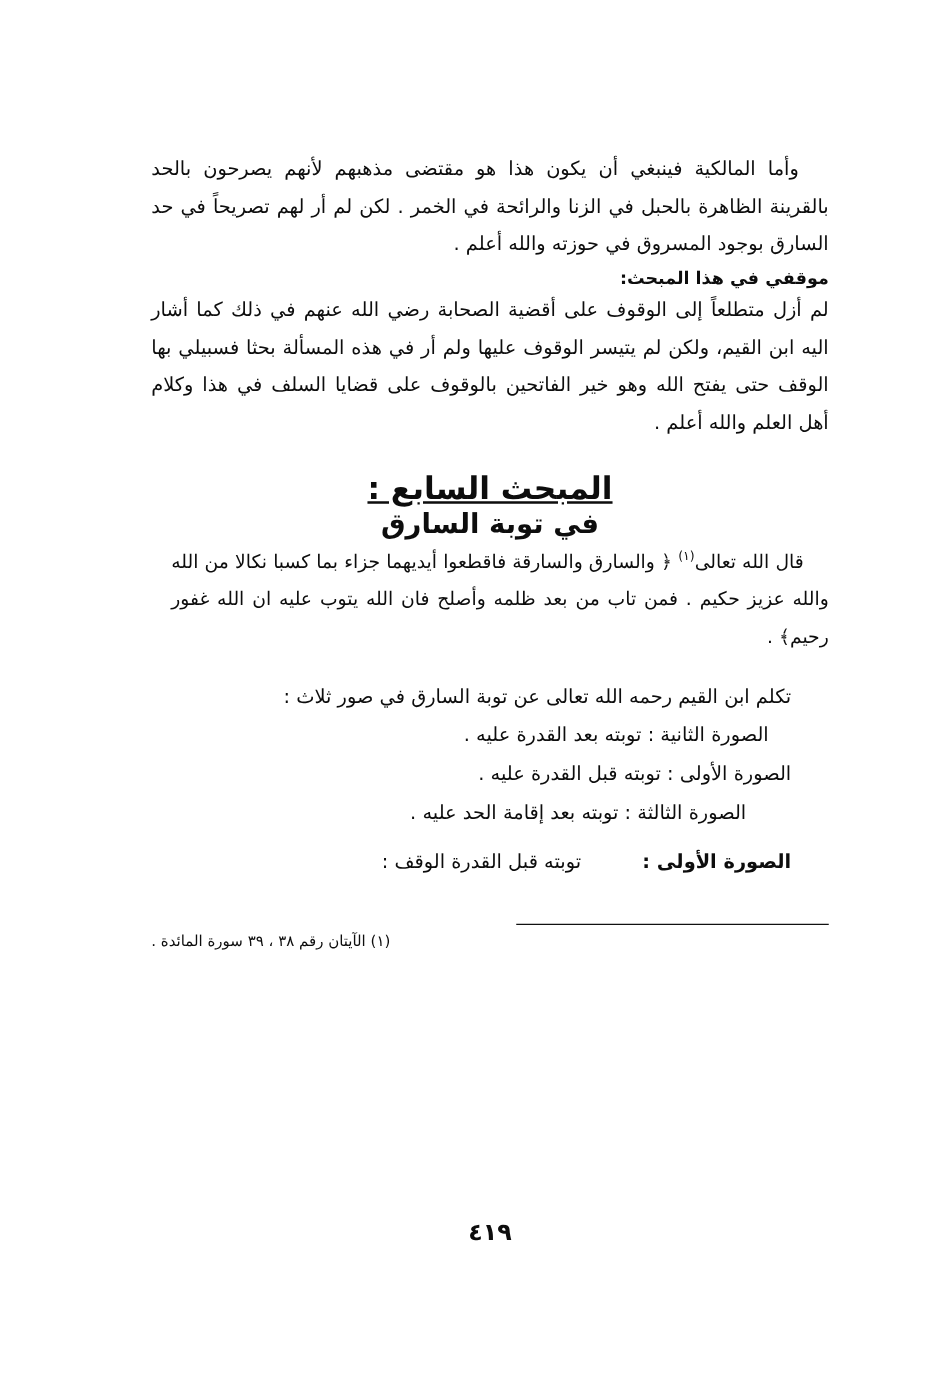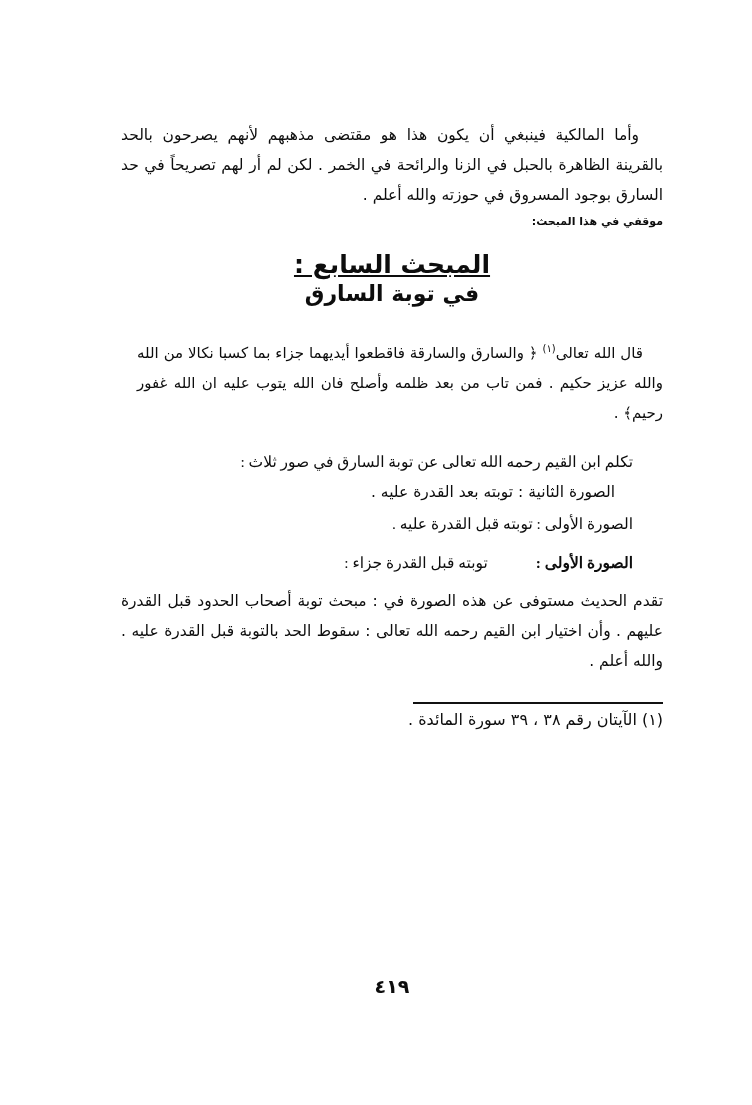--- a/index.html
+++ b/index.html
@@ -29,38 +29,38 @@
     font-size: 15.5px;
     line-height: 1.95;
     margin: 0 0 2px 0;
     text-align: justify;
     text-justify: inter-word;
   }
   .para.first {
     text-indent: 24px;
   }
   .subhead {
-    font-size: 11px;
+    font-size: 14px;
     font-weight: bold;
     margin: 4px 0 2px 0;
     text-align: right;
   }
   .chapter-title {
     text-align: center;
     font-size: 25px;
     font-weight: bold;
     margin: 22px 0 2px 0;
     letter-spacing: 0.5px;
     text-decoration: underline;
   }
   .chapter-sub {
     text-align: center;
     font-size: 22px;
     font-weight: bold;
-    margin: 2px 0 32px 0;
+    margin: 2px 0 2px 0;
   }
   .quran-block {
     font-size: 15px;
     line-height: 2.0;
     margin: 0 0 10px 16px;
     text-align: justify;
     text-indent: 20px;
   }
   .quran {
     font-weight: normal;
@@ -68,34 +68,34 @@
   .footnote-marker {
     font-size: 10px;
     vertical-align: super;
   }
   .sura-line {
     font-size: 15.5px;
     line-height: 2.0;
     margin: 0;
     text-align: right;
   }
-  .sura-line.i1 { padding-right: 30px; font-family: Liberation Serif, serif; }
+  .sura-line.i1 { padding-right: 30px; }
   .sura-line.i2 { padding-right: 48px; }
   .sura-line.i3 { padding-right: 66px; }
   .bold-inline { font-weight: bold; margin-left: 44px; }
   .spacer-sm { height: 8px; }
   .footnote-rule {
     margin: 26px 0 6px auto;
     width: 250px;
     height: 1.5px;
     background: #111;
   }
   .footnote {
-    font-size: 16px;
-    text-align: right;
+    font-size: 12px;
+    text-align: left;
     margin: 0;
     letter-spacing: 0.3px;
   }
   .page-number {
     position: absolute;
     bottom: 108px;
     left: 16px;
     width: 100%;
     text-align: center;
     font-size: 19px;
@@ -105,43 +105,44 @@
 </style>
 </head>
 <body>
 
 <div class="page">
 
   <p class="para first">وأما المالكية فينبغي أن يكون هذا هو مقتضى مذهبهم لأنهم يصرحون بالحد بالقرينة الظاهرة بالحبل في الزنا والرائحة في الخمر . لكن لم أر لهم تصريحاً في حد السارق بوجود المسروق في حوزته والله أعلم .</p>
 
   <p class="subhead">موقفي في هذا المبحث:</p>
 
+  <p class="para">لم أزل متطلعاً إلى الوقوف على أقضية الصحابة رضي الله عنهم في ذلك كما أشار اليه ابن القيم، ولكن لم يتيسر الوقوف عليها ولم أر في هذه المسألة بحثا فسبيلي بها الوقف حتى يفتح الله وهو خير الفاتحين بالوقوف على قضايا السلف في هذا وكلام أهل العلم والله أعلم .</p>
 
   <h1 class="chapter-title">المبحث السابع :</h1>
   <h2 class="chapter-sub">في توبة السارق</h2>
 
   <p class="quran-block">
     <span>قال الله تعالى</span><span class="footnote-marker">(١)</span>
     <span class="quran">﴿ والسارق والسارقة فاقطعوا أيديهما جزاء بما كسبا نكالا من الله والله عزيز حكيم . فمن تاب من بعد ظلمه وأصلح فان الله يتوب عليه ان الله غفور رحيم﴾ .</span>
   </p>
 
   <div class="spacer-sm"></div>
 
   <p class="sura-line i1">تكلم ابن القيم رحمه الله تعالى عن توبة السارق في صور ثلاث :</p>
   <p class="sura-line i2">الصورة الثانية : توبته بعد القدرة عليه .</p>
   <p class="sura-line i1">الصورة الأولى : توبته قبل القدرة عليه .</p>
+  <p class="sura-line i3">الصورة الثالثة : توبته بعد إقامة الحد عليه .</p>
 
   <div class="spacer-sm"></div>
 
   <p class="sura-line i1">
-    <span class="bold-inline">الصورة الأولى :</span><span> توبته قبل القدرة جزاء :</span>
+    <span class="bold-inline">الصورة الأولى :</span><span> توبته قبل القدرة الوقف :</span>
   </p>
 
   <div class="spacer-sm"></div>
 
-  <p class="para">تقدم الحديث مستوفى عن هذه الصورة في : مبحث توبة أصحاب الحدود قبل القدرة عليهم . وأن اختيار ابن القيم رحمه الله تعالى : سقوط الحد بالتوبة قبل القدرة عليه . والله أعلم .</p>
 
   <div class="footnote-rule"></div>
   <p class="footnote">(١)   الآيتان رقم ٣٨ ، ٣٩ سورة المائدة .</p>
 
 </div>
 
 <div class="page-number">٤١٩</div>
 
 </body></html>

